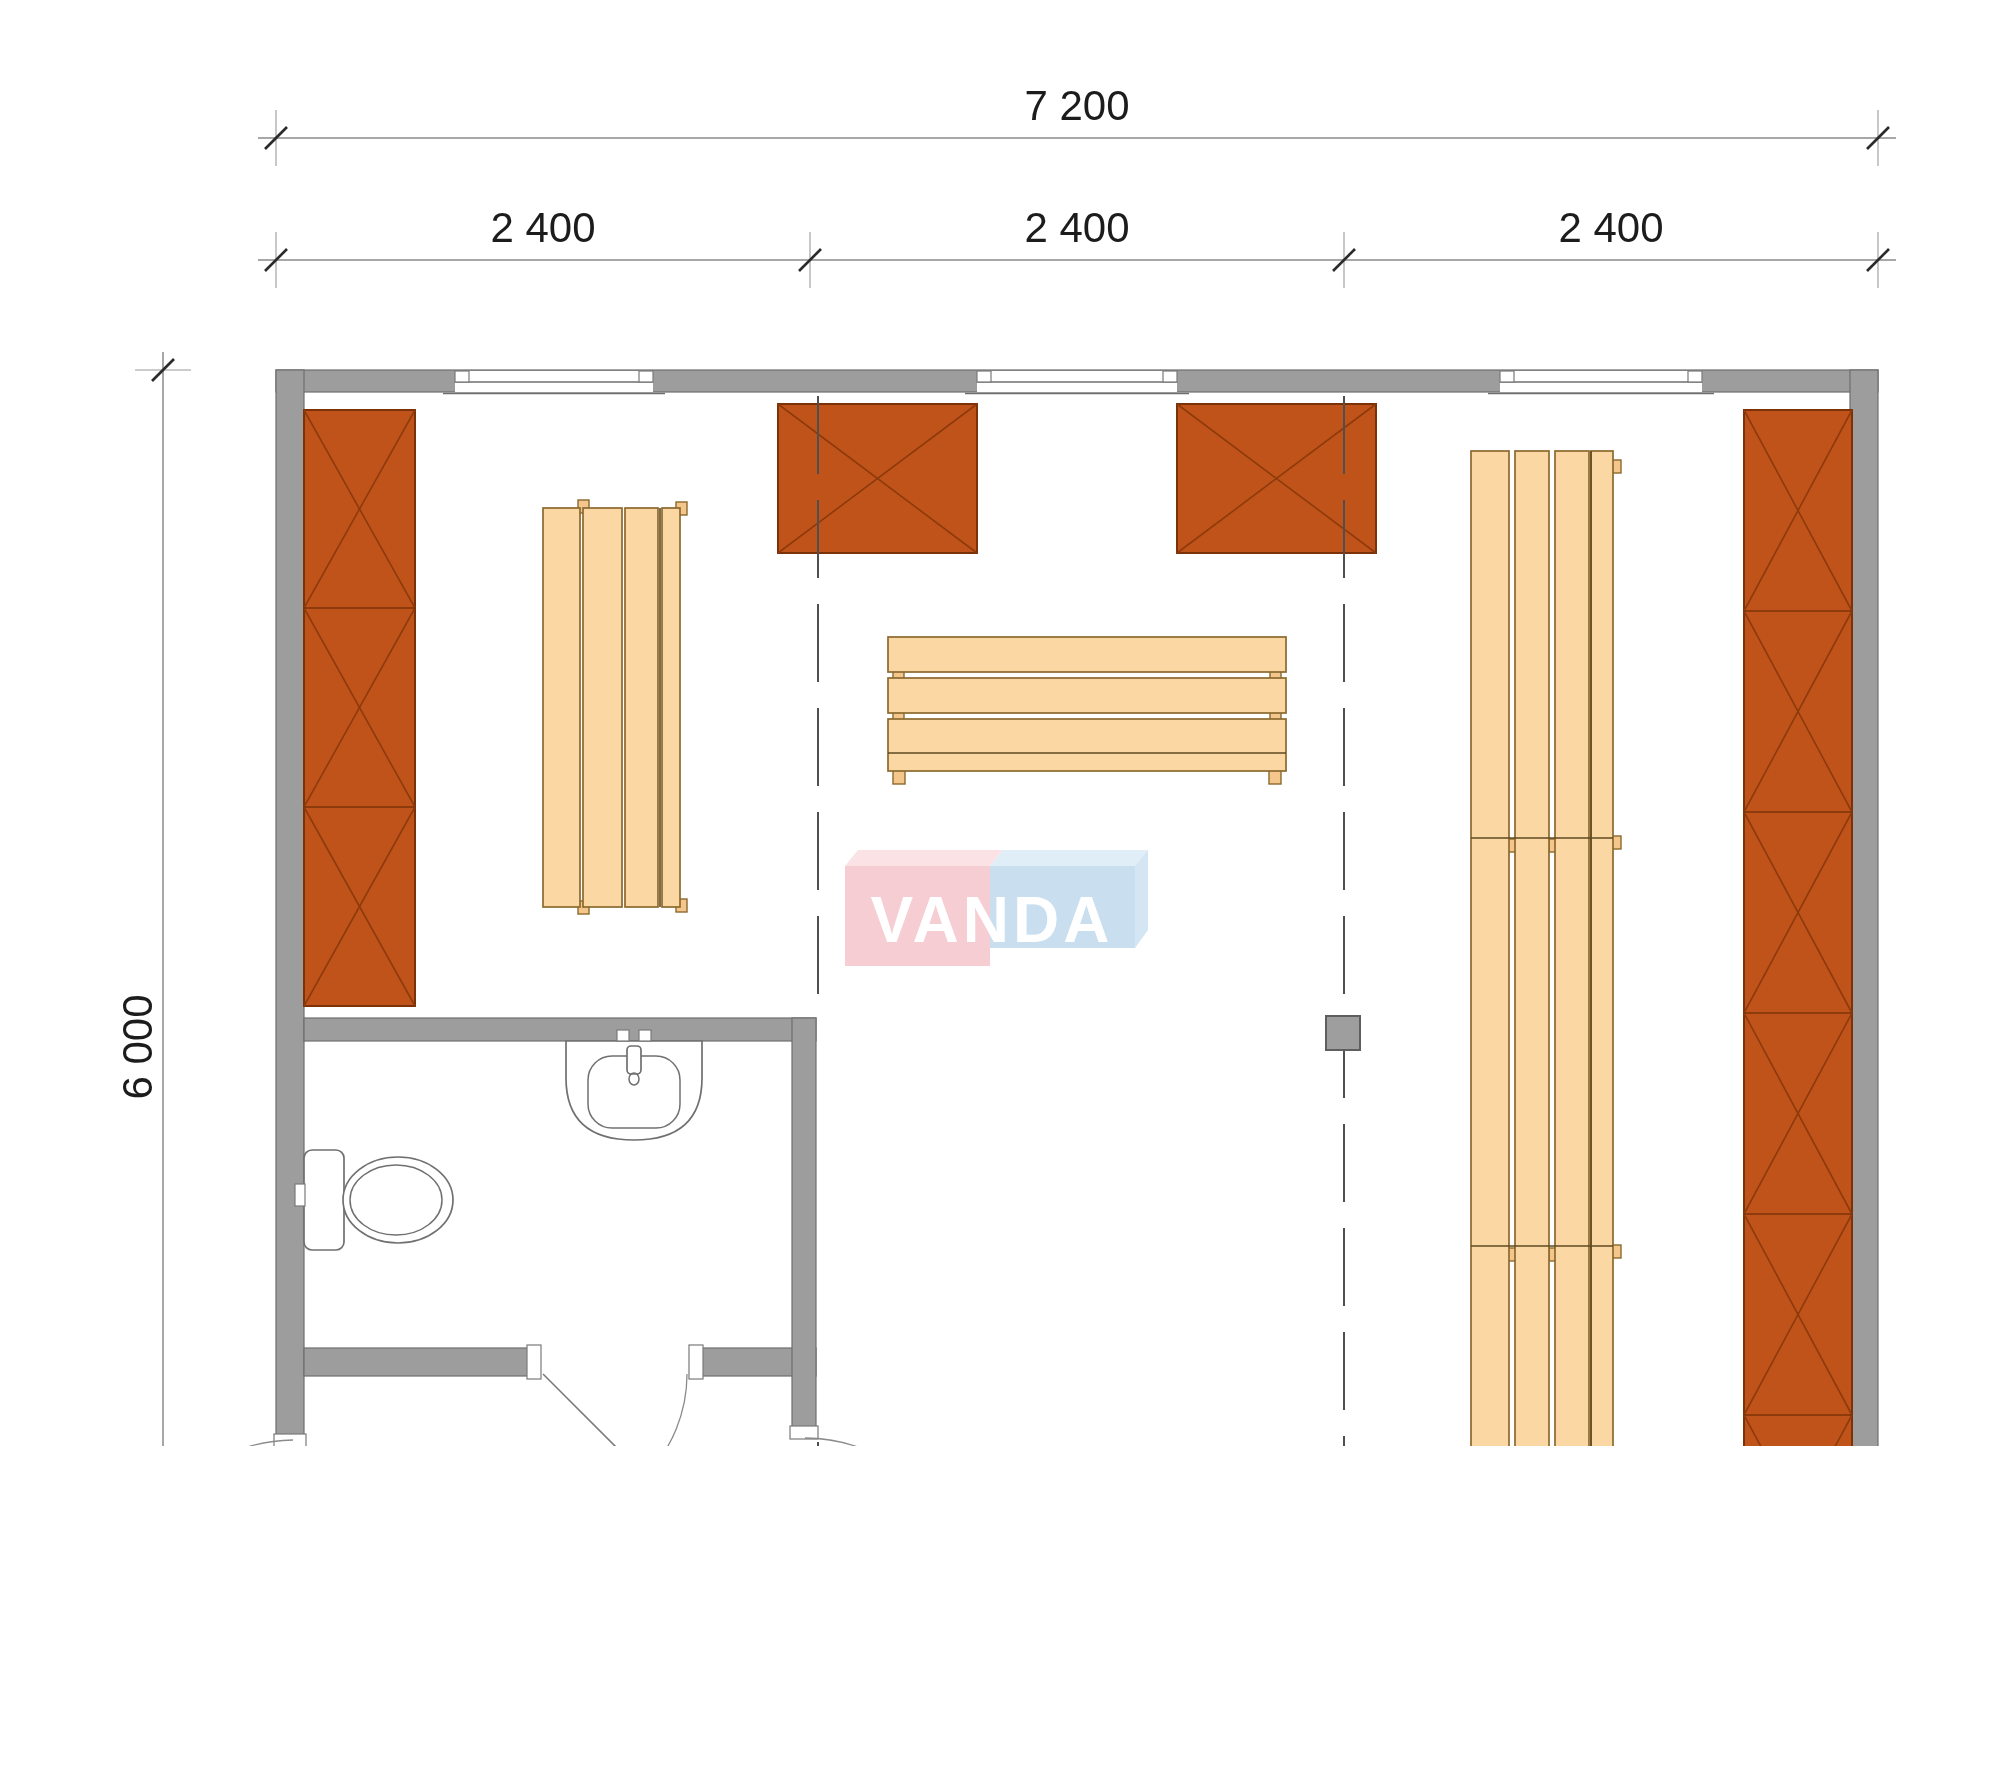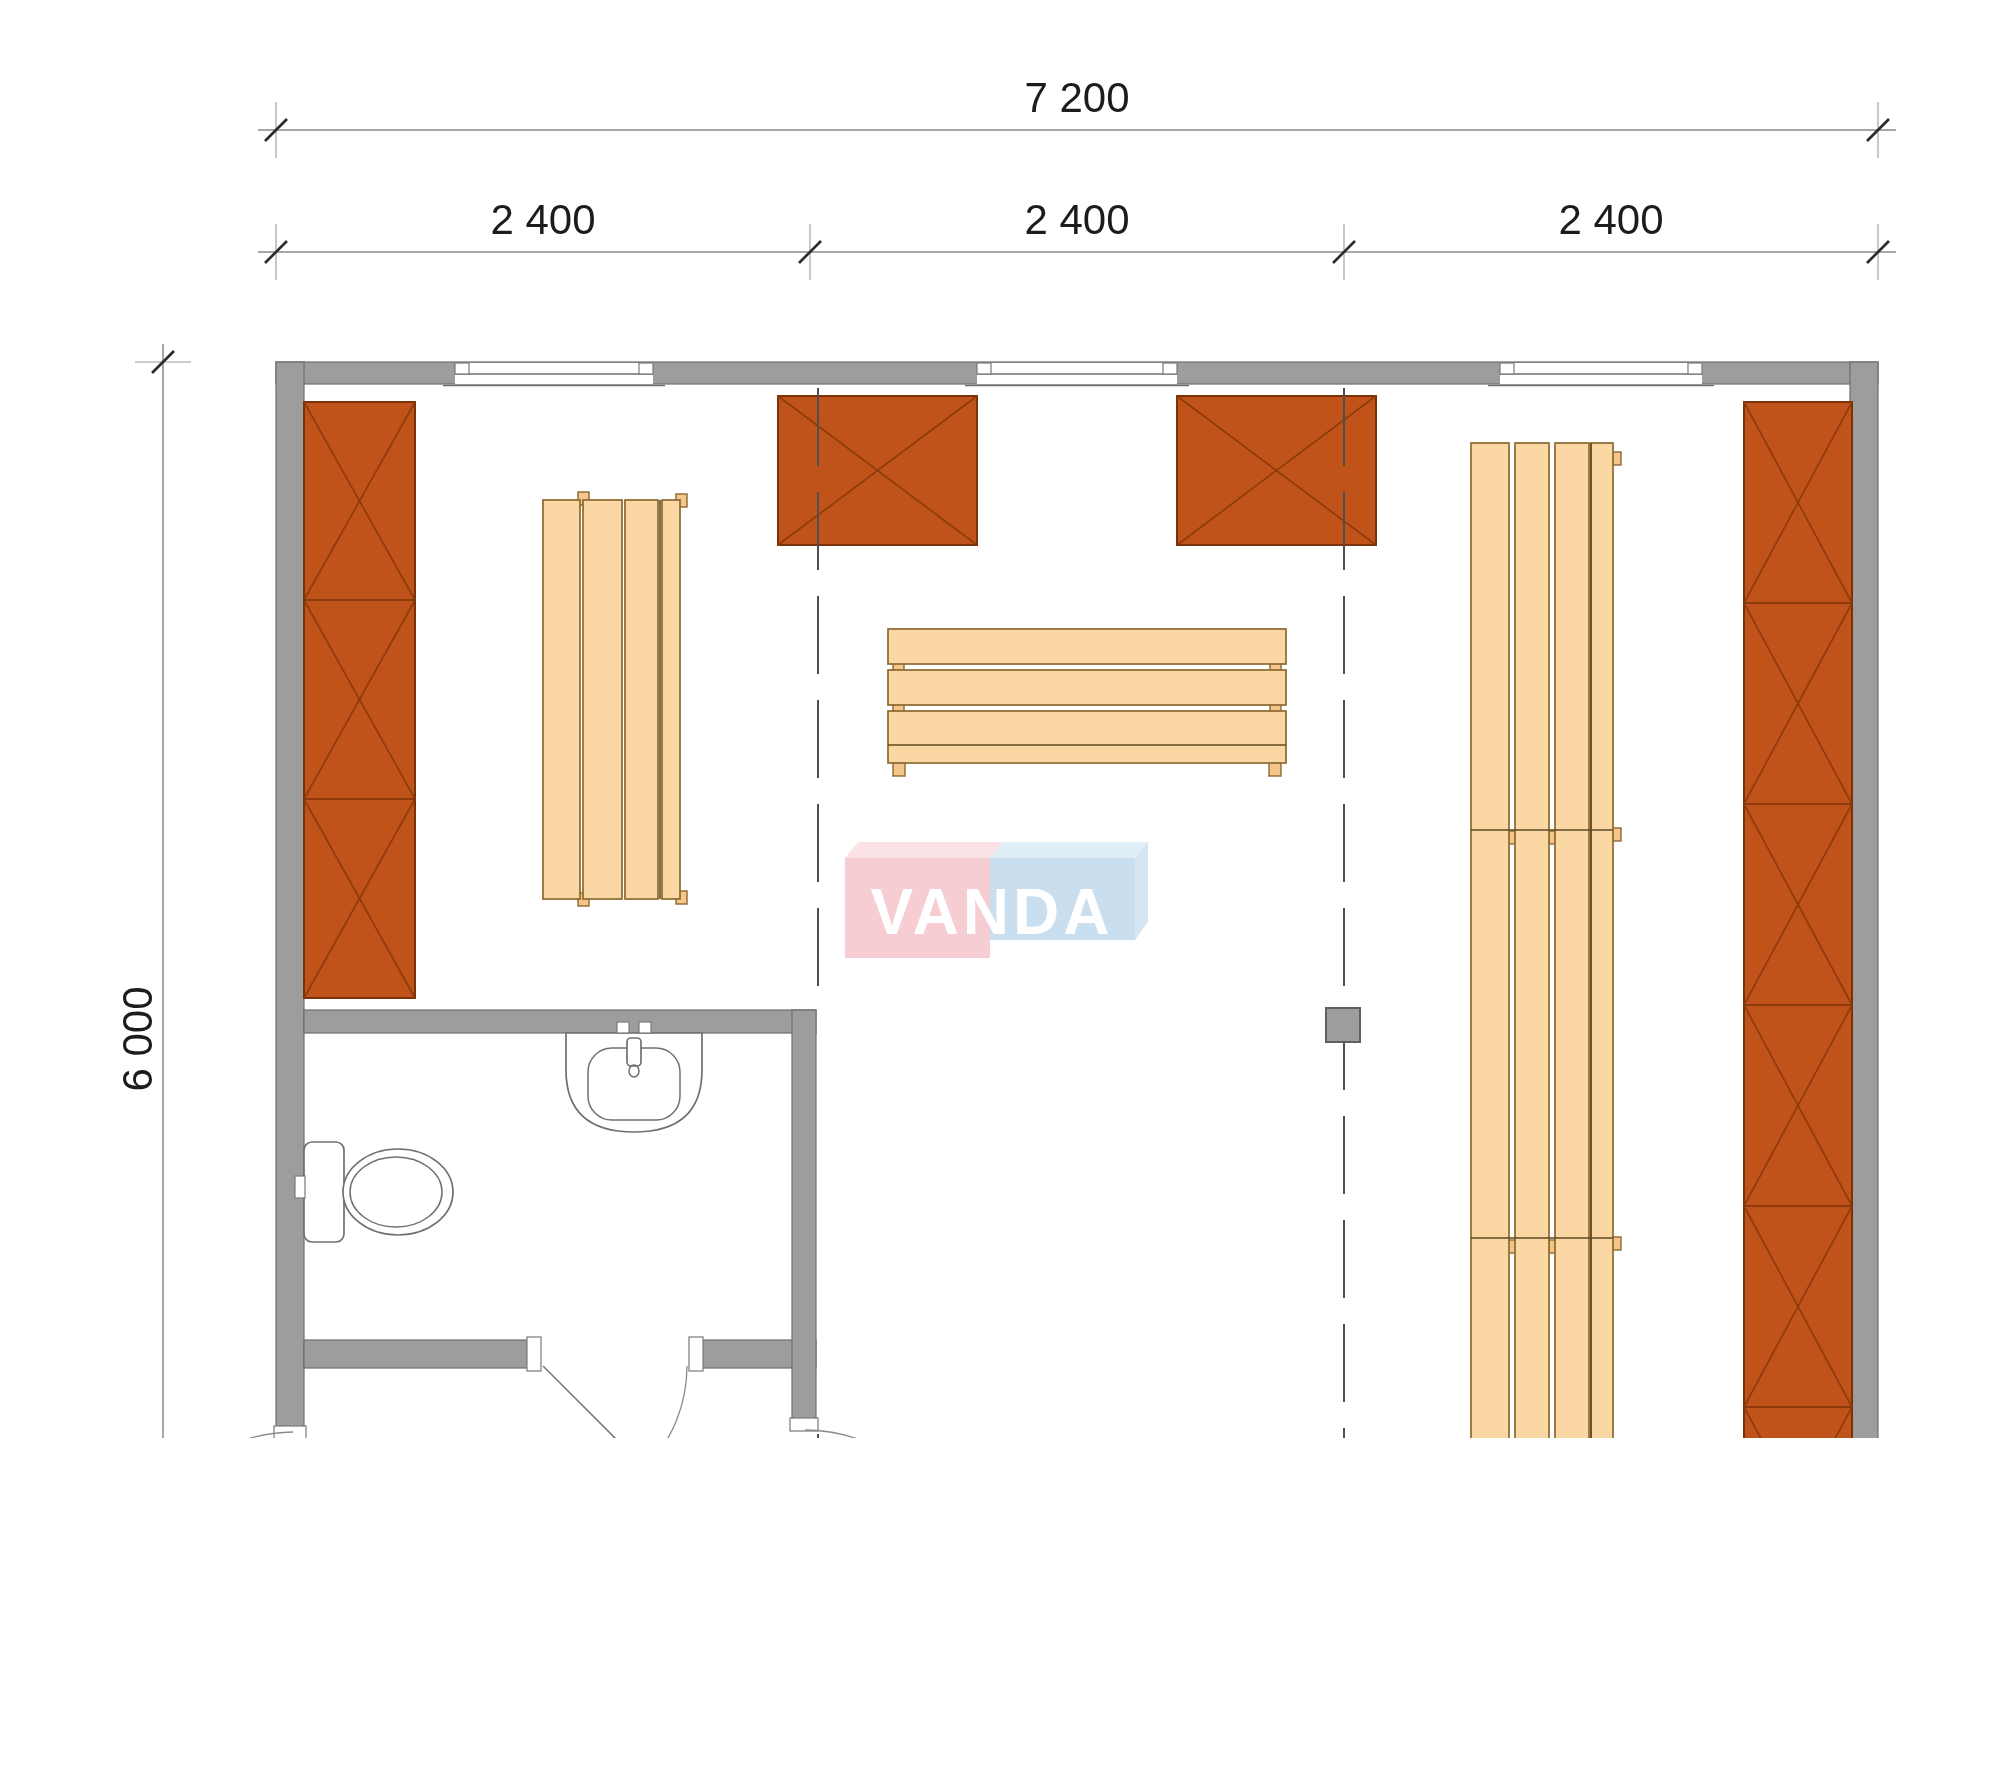--- a/index.html
+++ b/index.html
@@ -1,17 +1,17 @@
 <!DOCTYPE html>
 <html><head>
 <meta charset="utf-8">
 <style>
   html,body{margin:0;padding:0;background:#ffffff;}
   .stage{position:relative;width:2000px;height:1438px;background:#ffffff;overflow:hidden;
-         font-family:"Liberation Sans", sans-serif;}
+         font-family:"Liberation Sans", sans-serif;margin-top:8px;}
   svg{display:block;}
   .wall{fill:#9d9d9d;stroke:#6e6e6e;stroke-width:1.2;}
   .wingap{fill:#ffffff;stroke:none;}
   .doorgap{fill:#ffffff;stroke:none;}
   .jamb{fill:#ffffff;stroke:#7a7a7a;stroke-width:1.2;}
   .thin{stroke:#6e6e6e;stroke-width:1.5;fill:none;}
   .leaf{stroke:#7a7a7a;stroke-width:1.6;fill:none;}
   .arc{stroke:#8a8a8a;stroke-width:1.3;fill:none;}
   .cab{fill:#c0531a;stroke:#7c3208;stroke-width:2;}
   .xline{stroke:#8d3a0c;stroke-width:1.6;}

